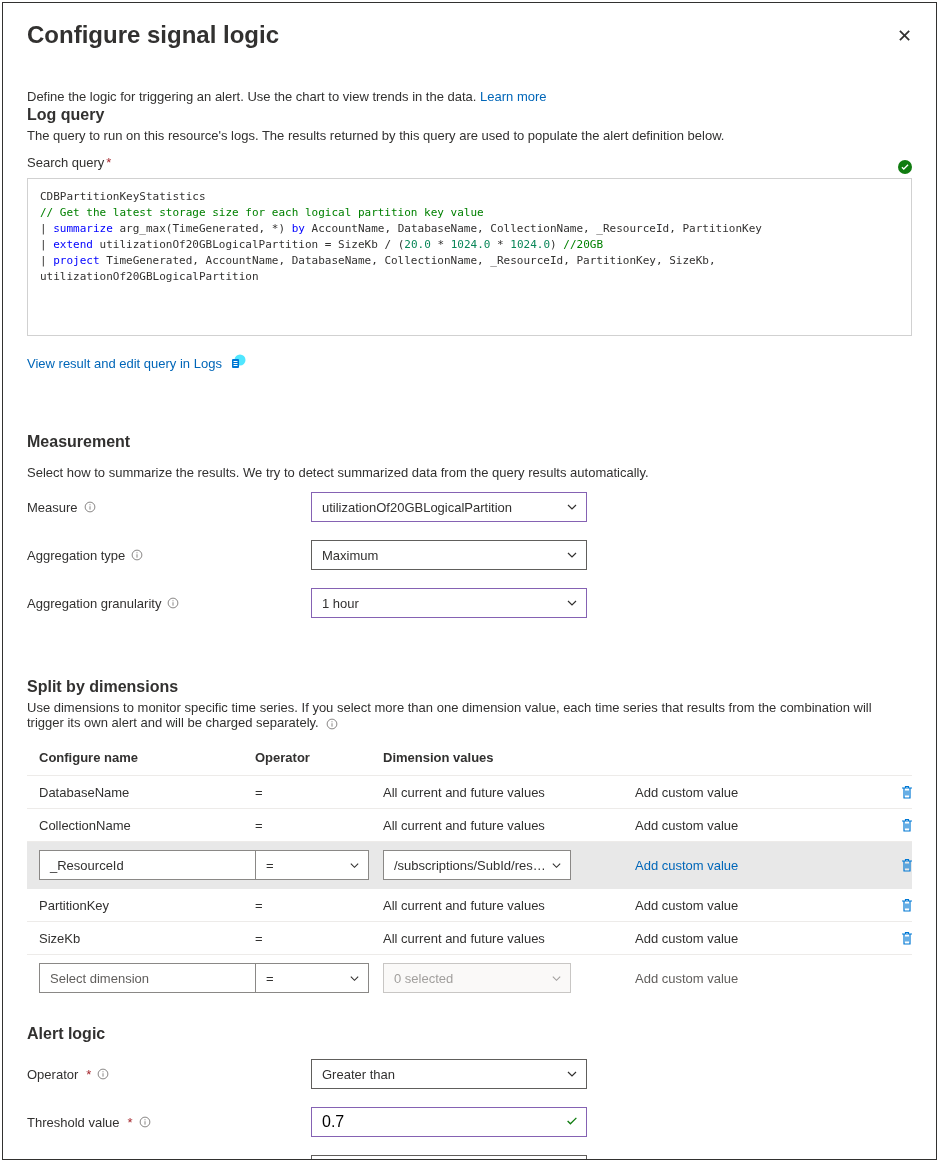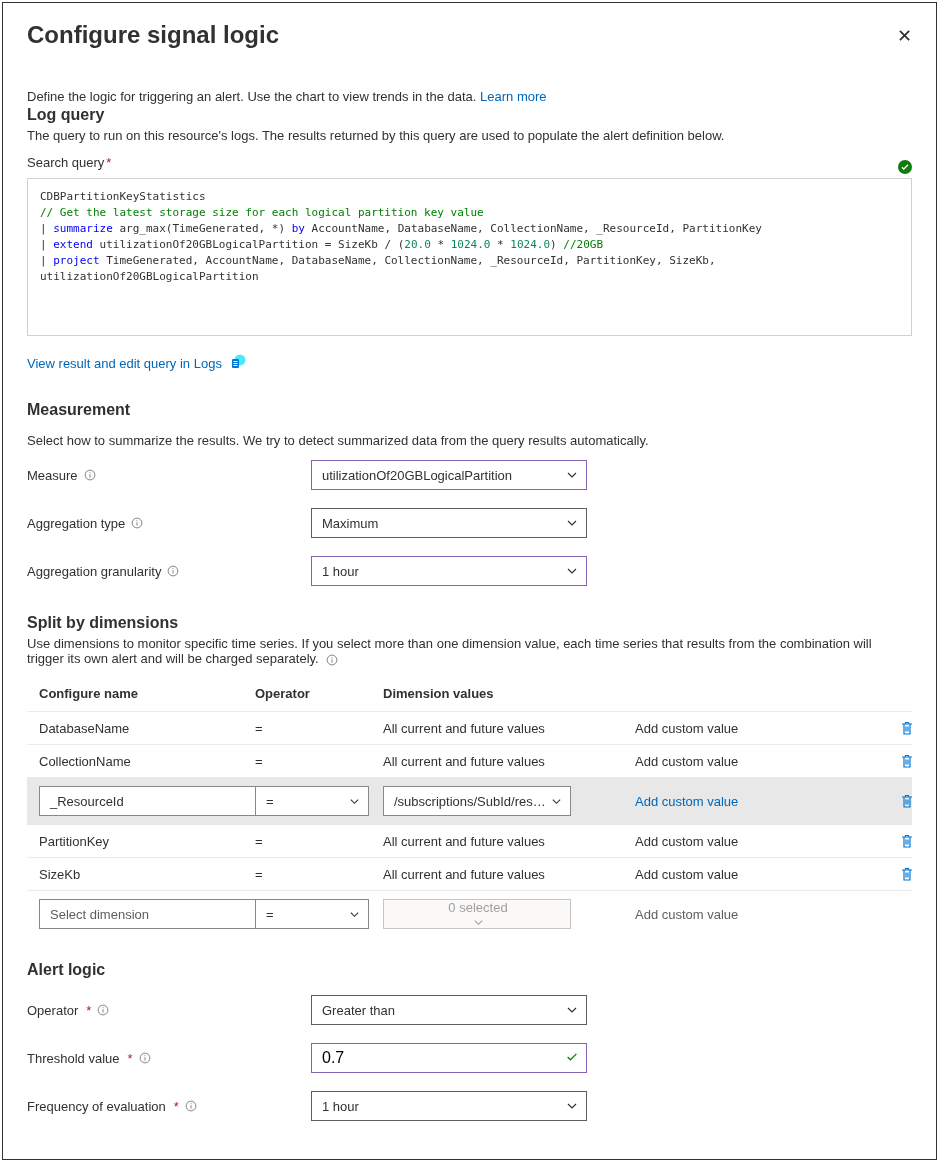--- a/index.html
+++ b/index.html
@@ -48,21 +48,21 @@
       color: #323130;
       margin-bottom: 4px;
     }
     .section-desc {
       font-size: 13px;
       color: #323130;
       margin-bottom: 12px;
     }
     .mt-20 { margin-top: 20px; }
     .mt-24 { margin-top: 24px; }
-    .mt-42 { margin-top: 28px; }
+    .mt-42 { margin-top: 60px; }
     .label-row {
       display: flex;
       align-items: center;
       margin-bottom: 8px;
     }
     .req { color: #a4262c; margin-left: 2px; }
     .info-icon {
       display: inline-flex;
       align-items: center;
       justify-content: center;
@@ -181,21 +181,20 @@
       cursor: pointer;
     }
     .sel-cell.narrow { width: 114px; }
     .sel-cell.wname { width: 241px; }
     .sel-cell.wval { width: 188px; }
     .sel-cell.disabled {
       border-color: #c8c6c4;
       color: #a19f9d;
       background: #faf9f8;
       cursor: default;
-      flex-direction: column;
     }
     .sel-cell.placeholder { color: #605e5c; }
     .sel-cell .chev svg { width: 11px; height: 11px; }
     .sel-cell .chev.muted { color: #a19f9d; }
     .ellip { overflow: hidden; text-overflow: ellipsis; white-space: nowrap; max-width: 200px;}
   </style>
 </head>
 <body>
 
 <div class="panel">

